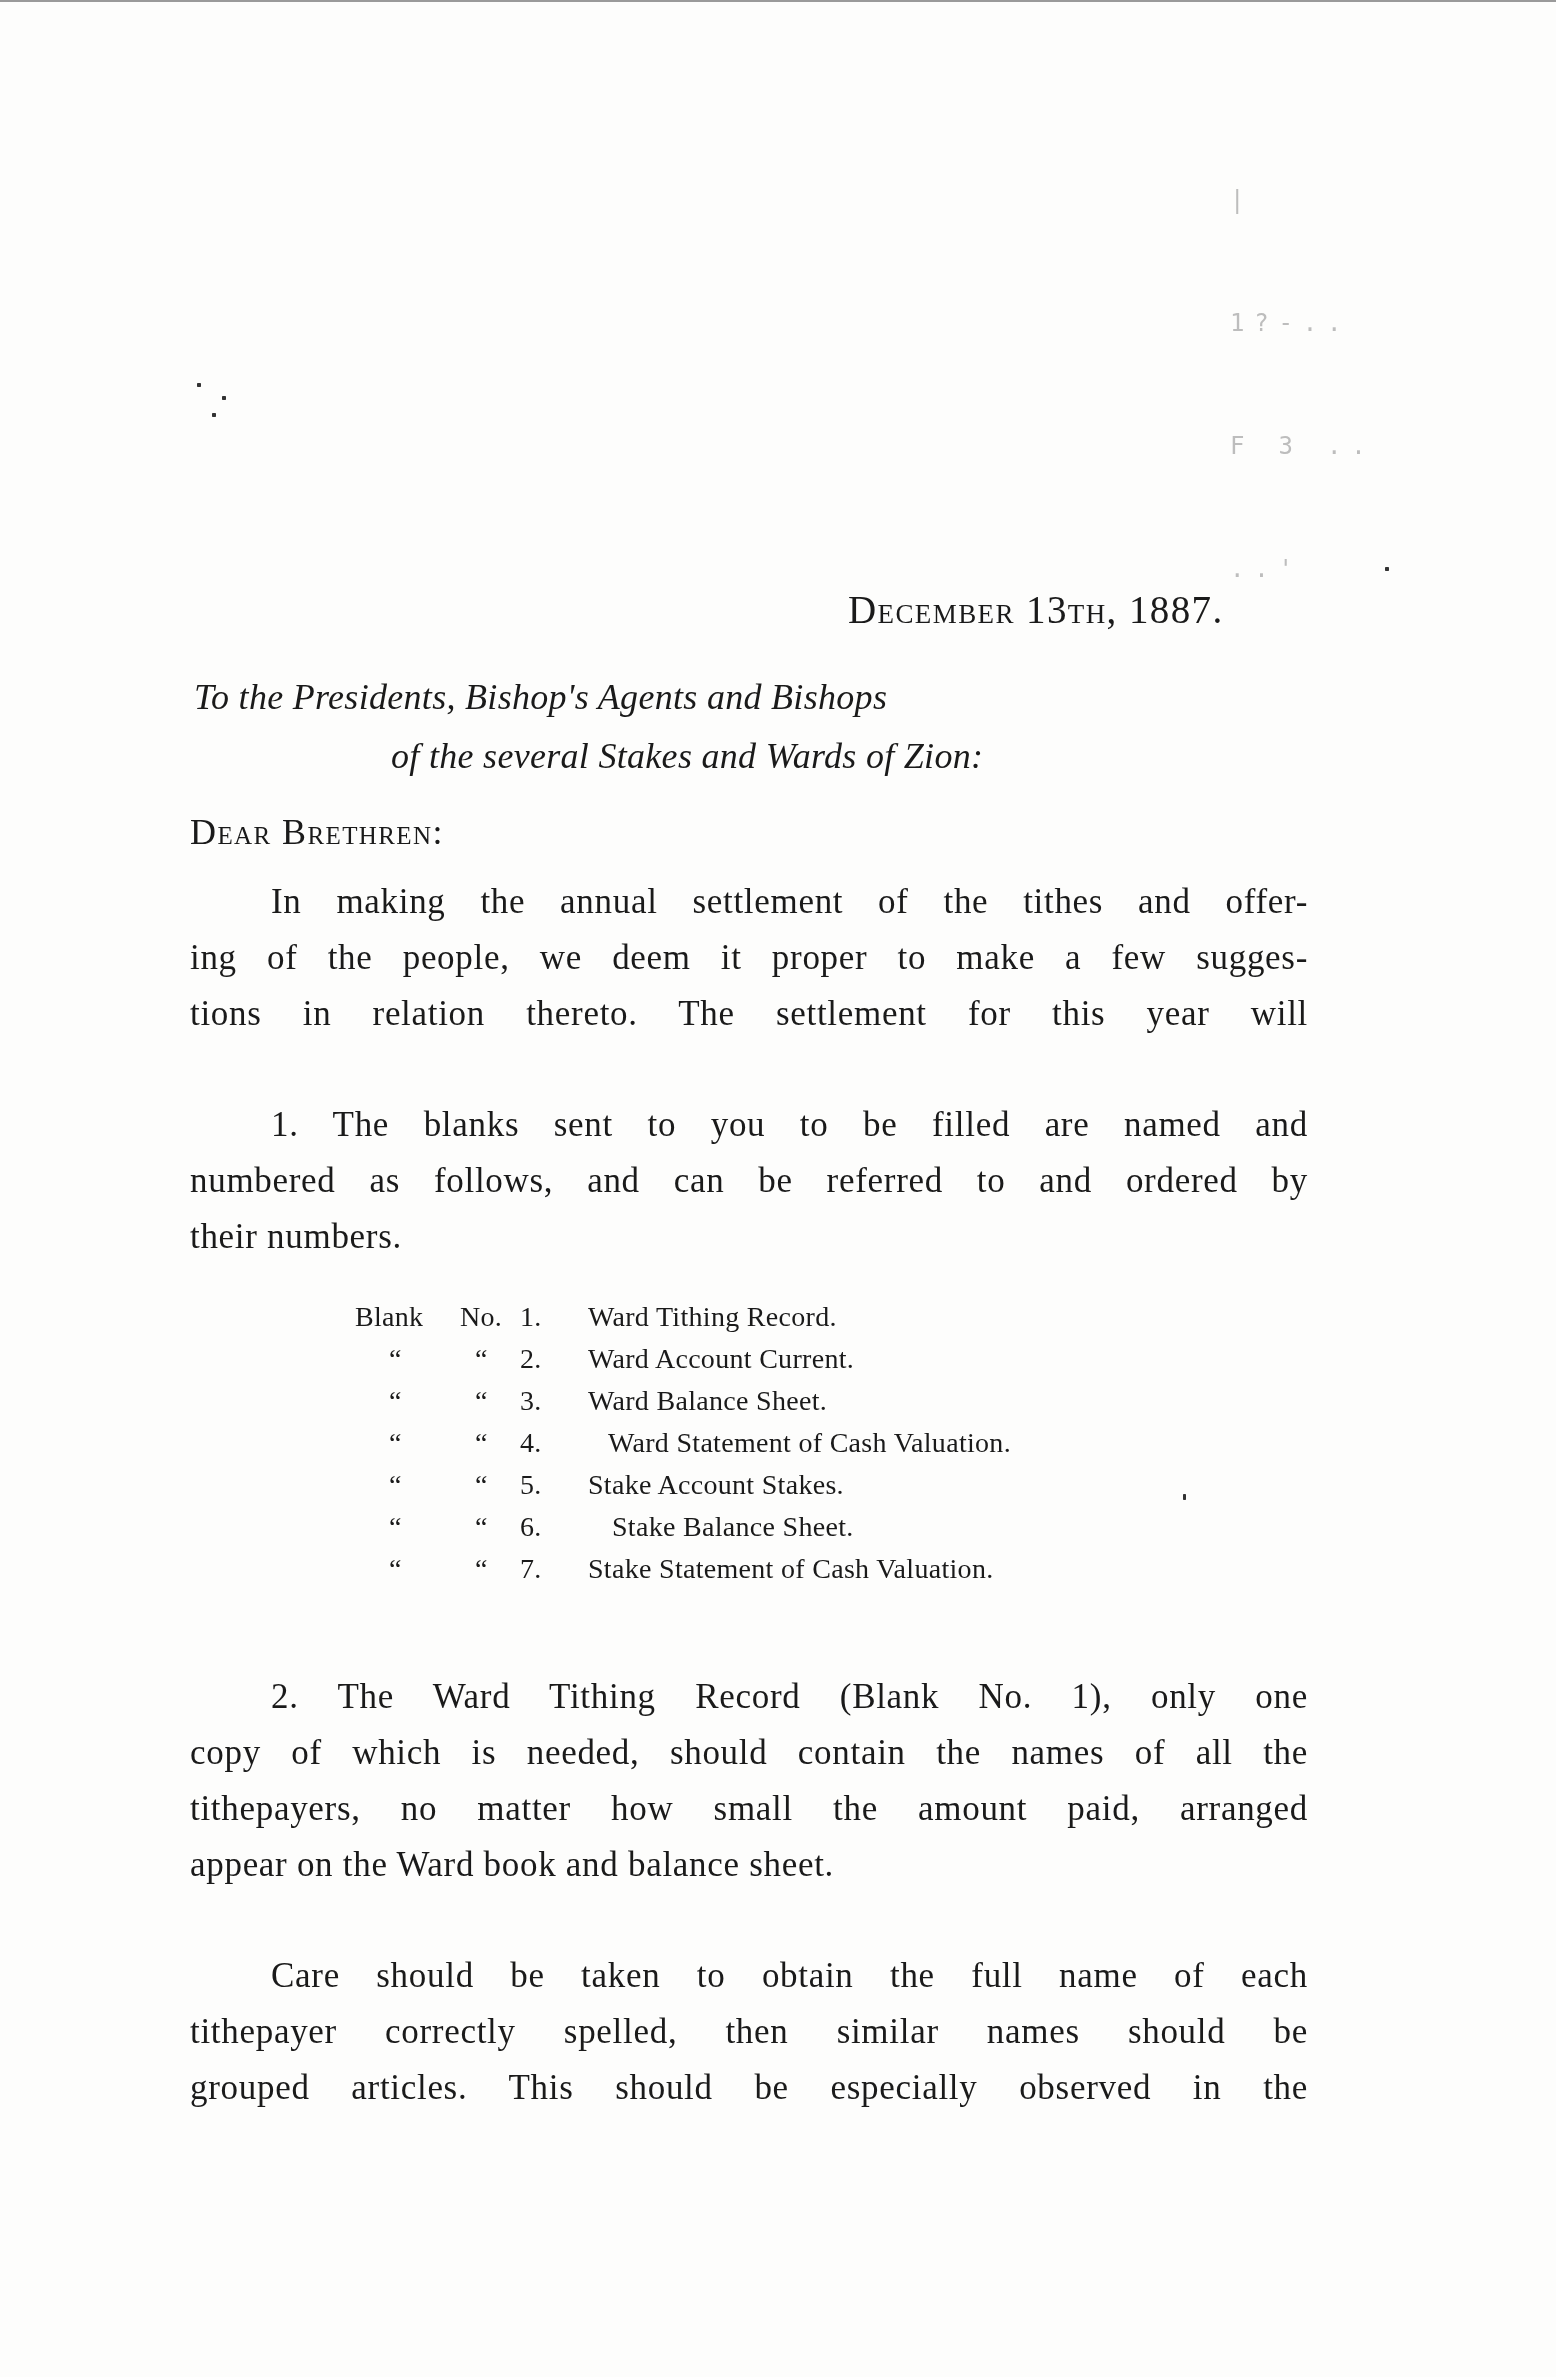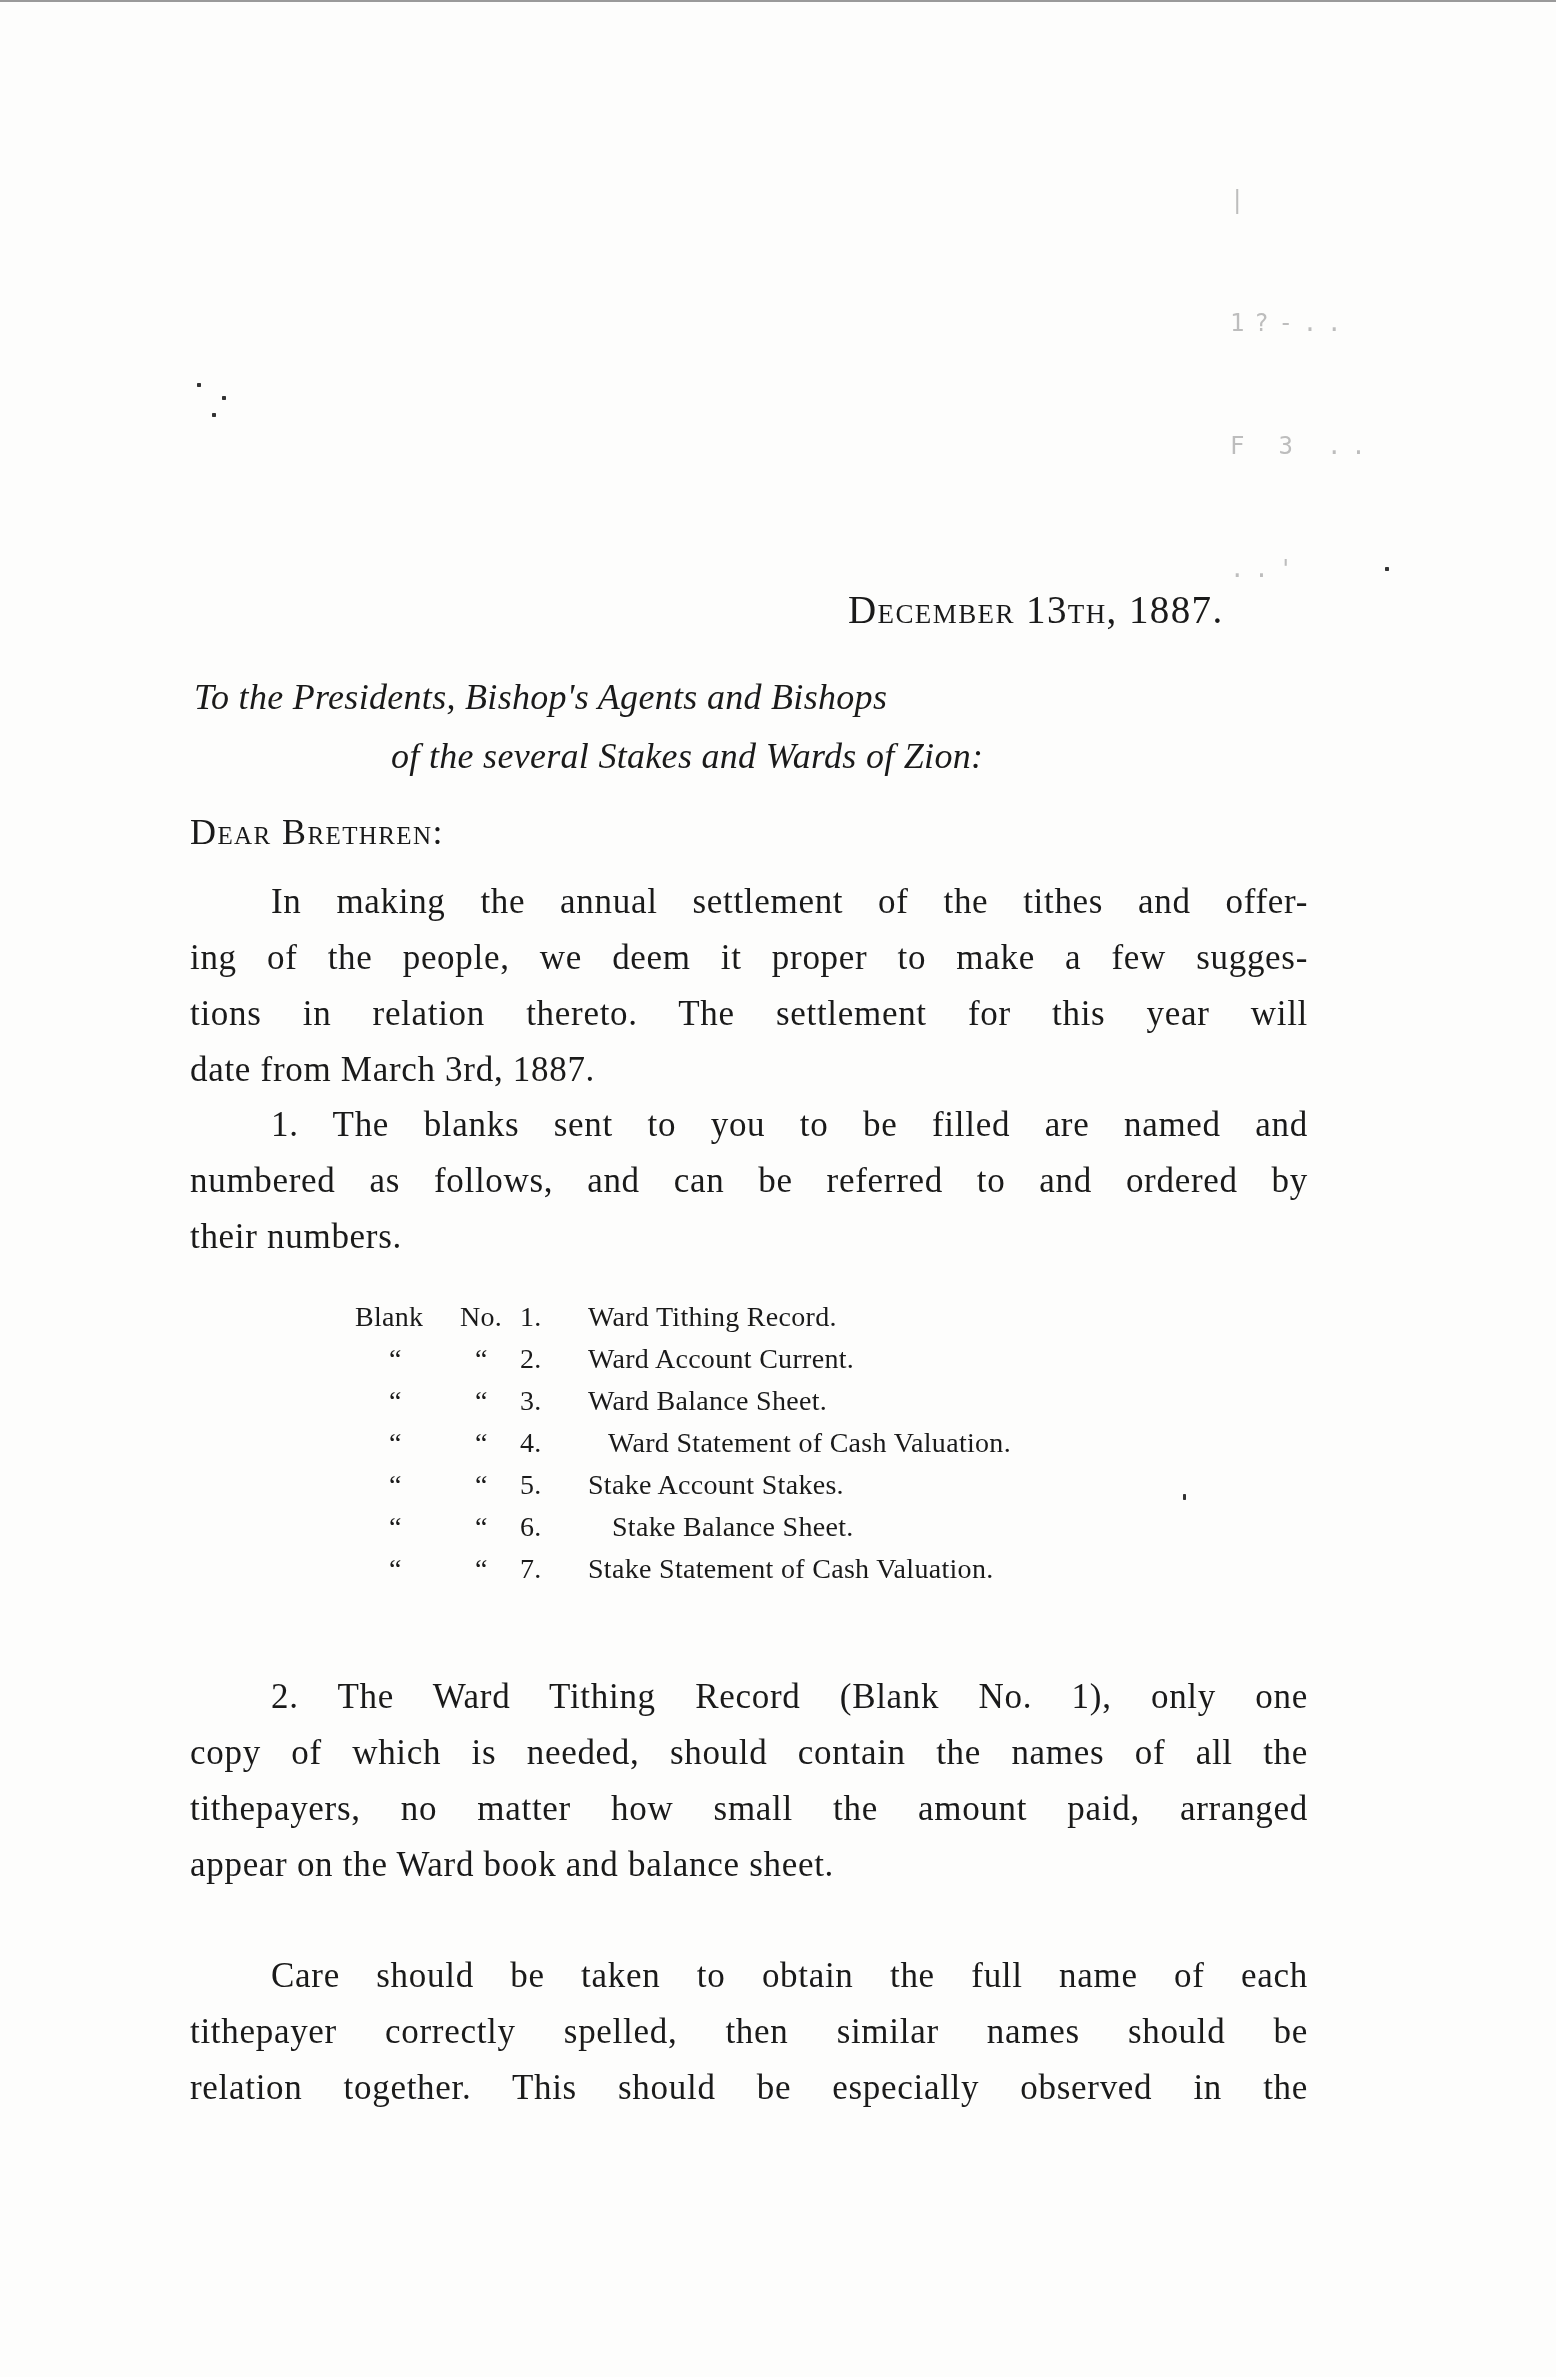--- a/index.html
+++ b/index.html
@@ -108,21 +108,20 @@
 
   <div class="abs addr" style="left:194px;top:676px;">To the Presidents, Bishop's Agents and Bishops</div>
   <div class="abs addr" style="left:391px;top:735px;">of the several Stakes and Wards of Zion:</div>
 
   <div class="abs sc-line" style="left:190px;top:811px;font-size:36px;">Dear Brethren:</div>
 
   <div class="para" style="top:874px;">
     <span class="line"><span class="indent"></span><span>In making the annual settlement of the tithes and offer-</span></span>
     <span class="line"><span>ing of the people, we deem it proper to make a few sugges-</span></span>
     <span class="line"><span>tions in relation thereto.  The settlement for this year will</span></span>
-    <span class="line last"><span>date from March 3rd, 1887.</span></span>
   </div>
 
   <div class="para" style="top:1097px;">
     <span class="line"><span class="indent"></span><span>1.  The blanks sent to you to be filled are named and</span></span>
     <span class="line"><span>numbered as follows, and can be referred to and ordered by</span></span>
     <span class="line last"><span>their numbers.</span></span>
   </div>
 
   <div style="position:absolute;left:0;top:1301px;width:1556px;height:307px;">
     <div class="blank-row" style="top:0px;">
@@ -172,16 +171,16 @@
   <div class="para" style="top:1669px;">
     <span class="line"><span class="indent"></span><span>2.  The Ward Tithing Record (Blank No. 1), only one</span></span>
     <span class="line"><span>copy of which is needed, should contain the names of all the</span></span>
     <span class="line"><span>tithepayers, no matter how small the amount paid, arranged</span></span>
     <span class="line last"><span>appear on the Ward book and balance sheet.</span></span>
   </div>
 
   <div class="para" style="top:1948px;">
     <span class="line"><span class="indent"></span><span>Care should be taken to obtain the full name of each</span></span>
     <span class="line"><span>tithepayer correctly spelled, then similar names should be</span></span>
-    <span class="line"><span>relation together.  This should be especially observed in the</span></span>
+    <span class="line"><span>grouped articles.  This should be especially observed in the</span></span>
   </div>
 </div>
 
 
 </body></html>

